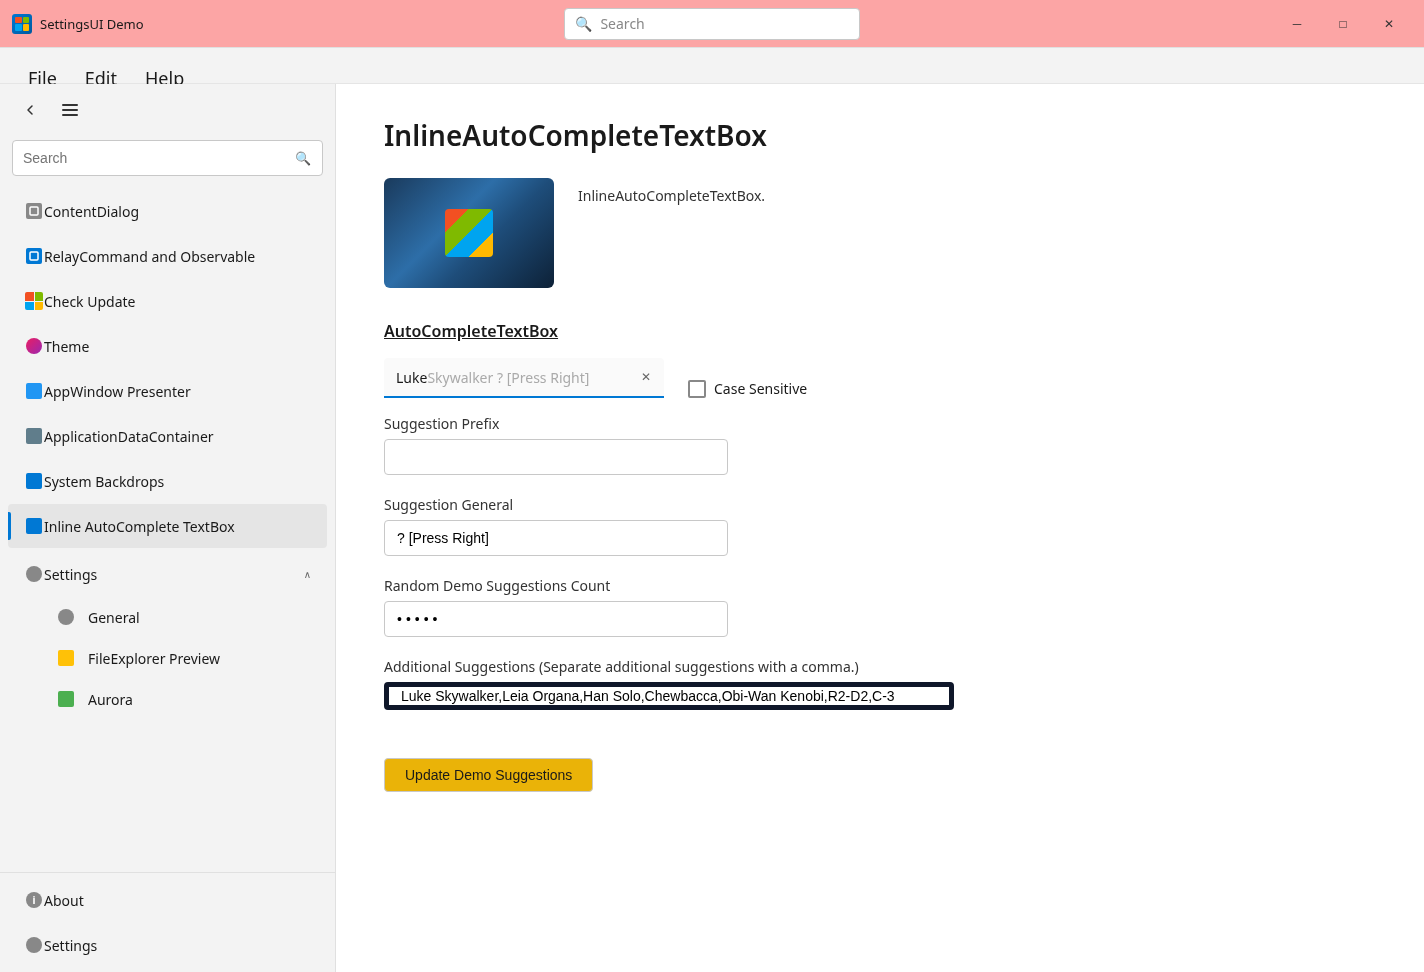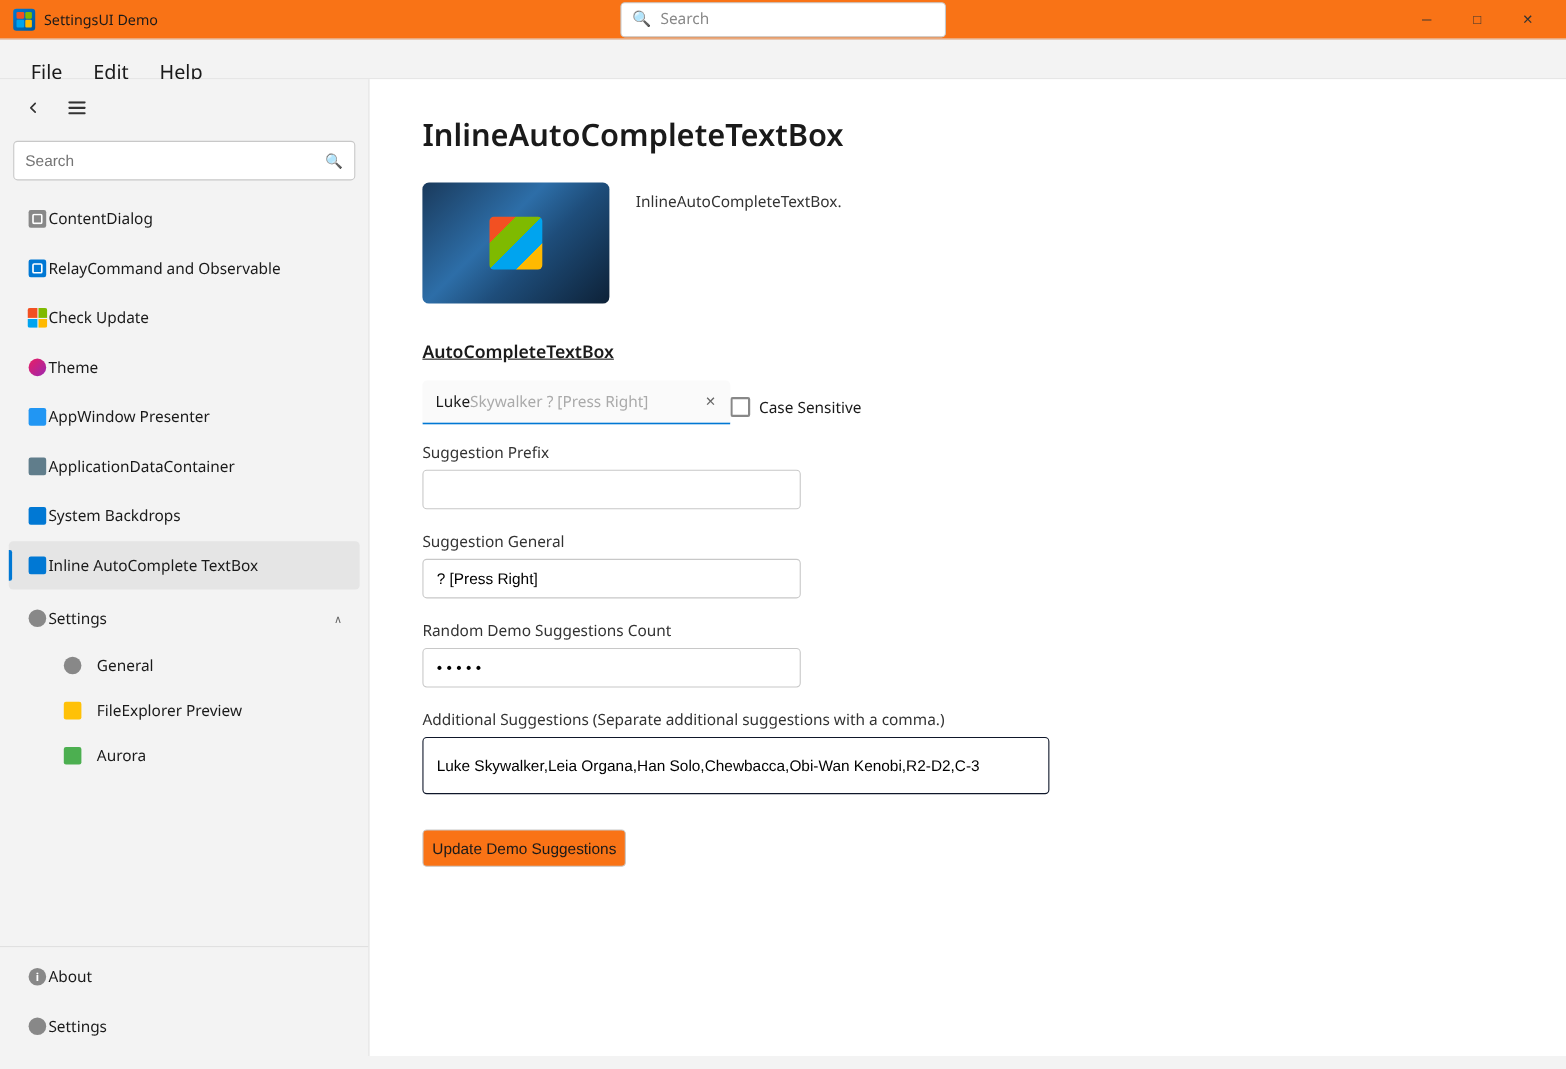--- a/index.html
+++ b/index.html
@@ -1,21 +1,21 @@
 <!DOCTYPE html>
 <html><head>
   <meta charset="utf-8">
   <style>
     * { box-sizing: border-box; margin: 0; padding: 0; }
     body { font-family: 'Segoe UI', system-ui, sans-serif; background: #f3f3f3; font-size: 14px; color: #1a1a1a; width: 1424px; height: 972px; overflow: hidden; }
 
     
     .title-bar {
-      display: flex; align-items: center; height: 36px;
-      background: #f97316; padding: 0 12px;
+      display: flex; align-items: center; height: 48px;
+      background: #fca5a5; padding: 0 12px;
       border-bottom: 1px solid #e0e0e0;
       position: relative;
     }
     .title-bar-logo { display: flex; align-items: center; gap: 8px; font-size: 13px; color: #1a1a1a; min-width: 200px; }
     .app-icon { width: 20px; height: 20px; background: linear-gradient(135deg, #0078d4 0%, #005a9e 100%); border-radius: 3px; display: flex; align-items: center; justify-content: center; }
     .search-bar-title {
       position: absolute; left: 50%; transform: translateX(-50%);
       width: 296px; height: 32px; background: white; border: 1px solid #c8c8c8;
       border-radius: 4px; display: flex; align-items: center; padding: 0 10px;
       gap: 8px; color: #888;
@@ -80,47 +80,47 @@
       width: 170px; height: 110px; border-radius: 6px; overflow: hidden; flex-shrink: 0;
       background: linear-gradient(135deg, #1a3a5c 0%, #2d6ea8 40%, #1e4d7a 60%, #0d2137 100%);
       display: flex; align-items: center; justify-content: center; position: relative;
     }
     .hero-image-icon { width: 48px; height: 48px; }
 
     .section-title { font-size: 16px; font-weight: 600; margin-bottom: 16px; text-decoration: underline; }
 
     
     .autocomplete-section { margin-bottom: 24px; }
-    .autocomplete-row { display: flex; align-items: center; margin-bottom: 16px; }
+    .autocomplete-row { display: flex; align-items: flex-end; gap: 24px; margin-bottom: 16px; }
 
     .text-input-wrapper {
       position: relative; width: 280px;
     }
     .clear-btn {
       position: absolute; right: 8px; top: 50%; transform: translateY(-50%);
       background: transparent; border: none; cursor: pointer; color: #666;
       width: 20px; height: 20px; display: flex; align-items: center; justify-content: center;
       font-size: 12px;
     }
     .checkbox { width: 18px; height: 18px; border: 2px solid #888; border-radius: 2px; background: white; cursor: pointer; flex-shrink: 0; }
 
     .form-group { margin-bottom: 20px; }
     .form-label { font-size: 14px; color: #333; margin-bottom: 6px; display: block; }
     .form-input {
       width: 344px; height: 36px; border: 1px solid #c8c8c8; border-radius: 4px;
       padding: 0 12px; font-size: 14px; background: white; outline: none;
     }
 
     .suggestions-input {
-      width: 570px; height: 52px; border: 1px solid #0f172a; border-radius: 4px;
+      width: 570px; height: 28px; border: 5px solid #0f172a; border-radius: 4px;
       padding: 0 12px; font-size: 14px; background: white; outline: none;
     }
 
     .update-btn {
-      margin-top: 12px; padding: 8px 8px; background: #f97316; border: 1px solid #c8c8c8;
+      margin-top: 28px; padding: 8px 20px; background: #eab308; border: 1px solid #c8c8c8;
       border-radius: 4px; cursor: pointer; font-size: 14px; color: #1a1a1a;
     }
 
     
     .logo-square { display: grid; grid-template-columns: 1fr 1fr; width: 14px; height: 14px; gap: 1px; }
     .logo-sq { border-radius: 1px; }
 
     
     ::-webkit-scrollbar { width: 6px; }
     ::-webkit-scrollbar-track { background: transparent; }

